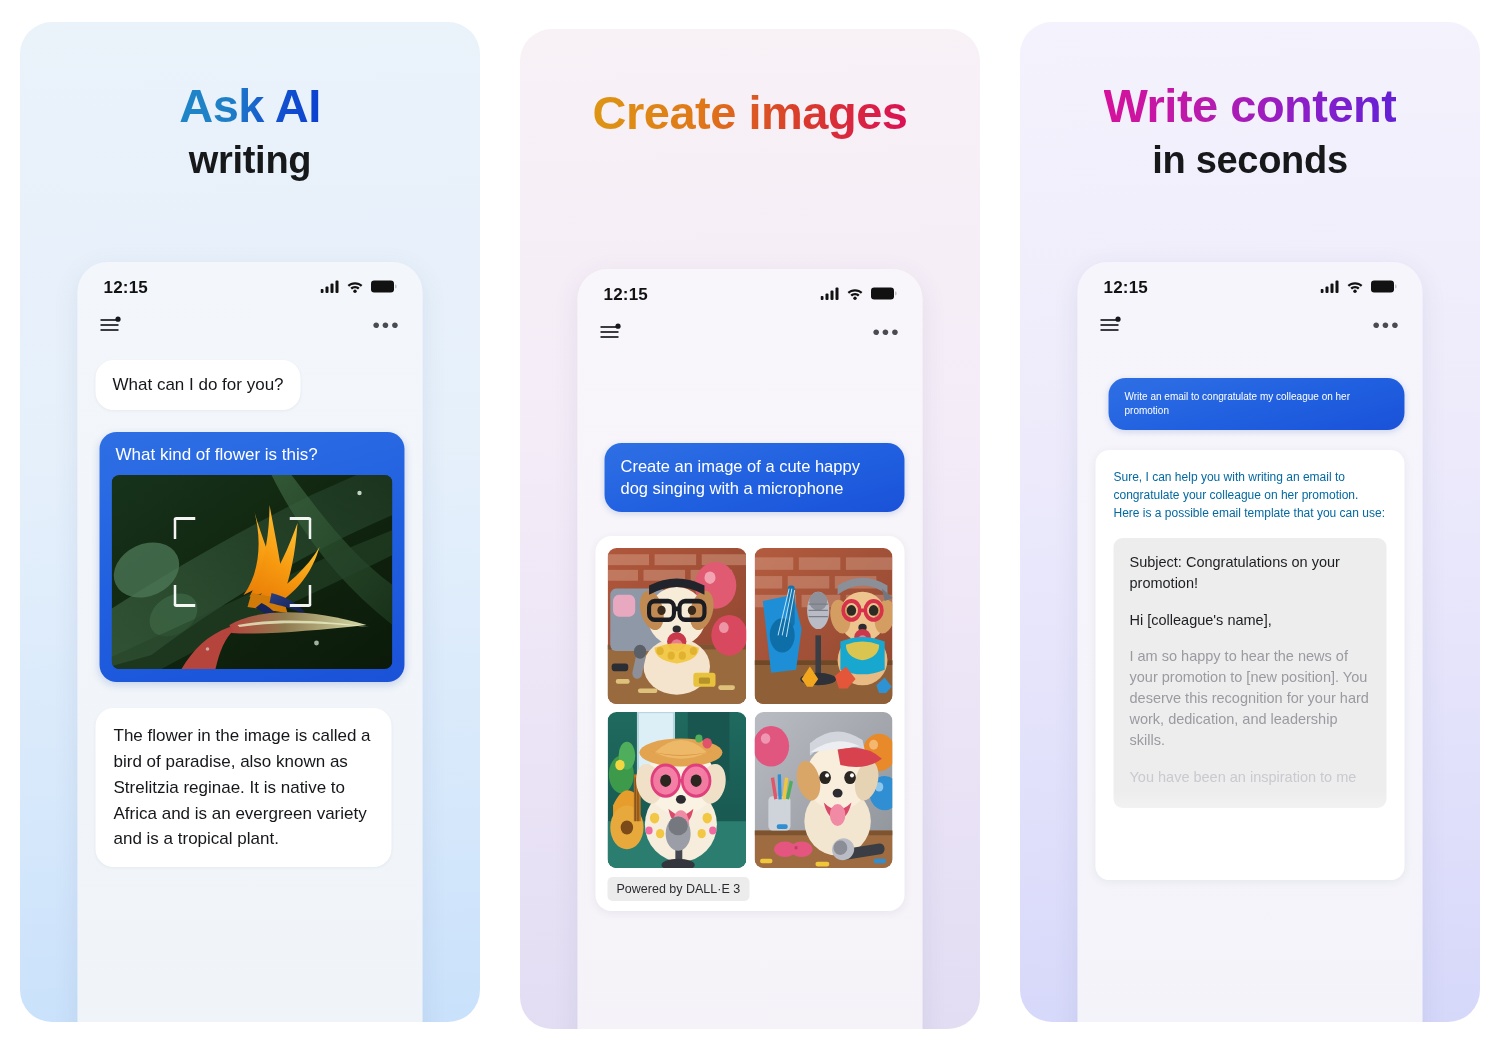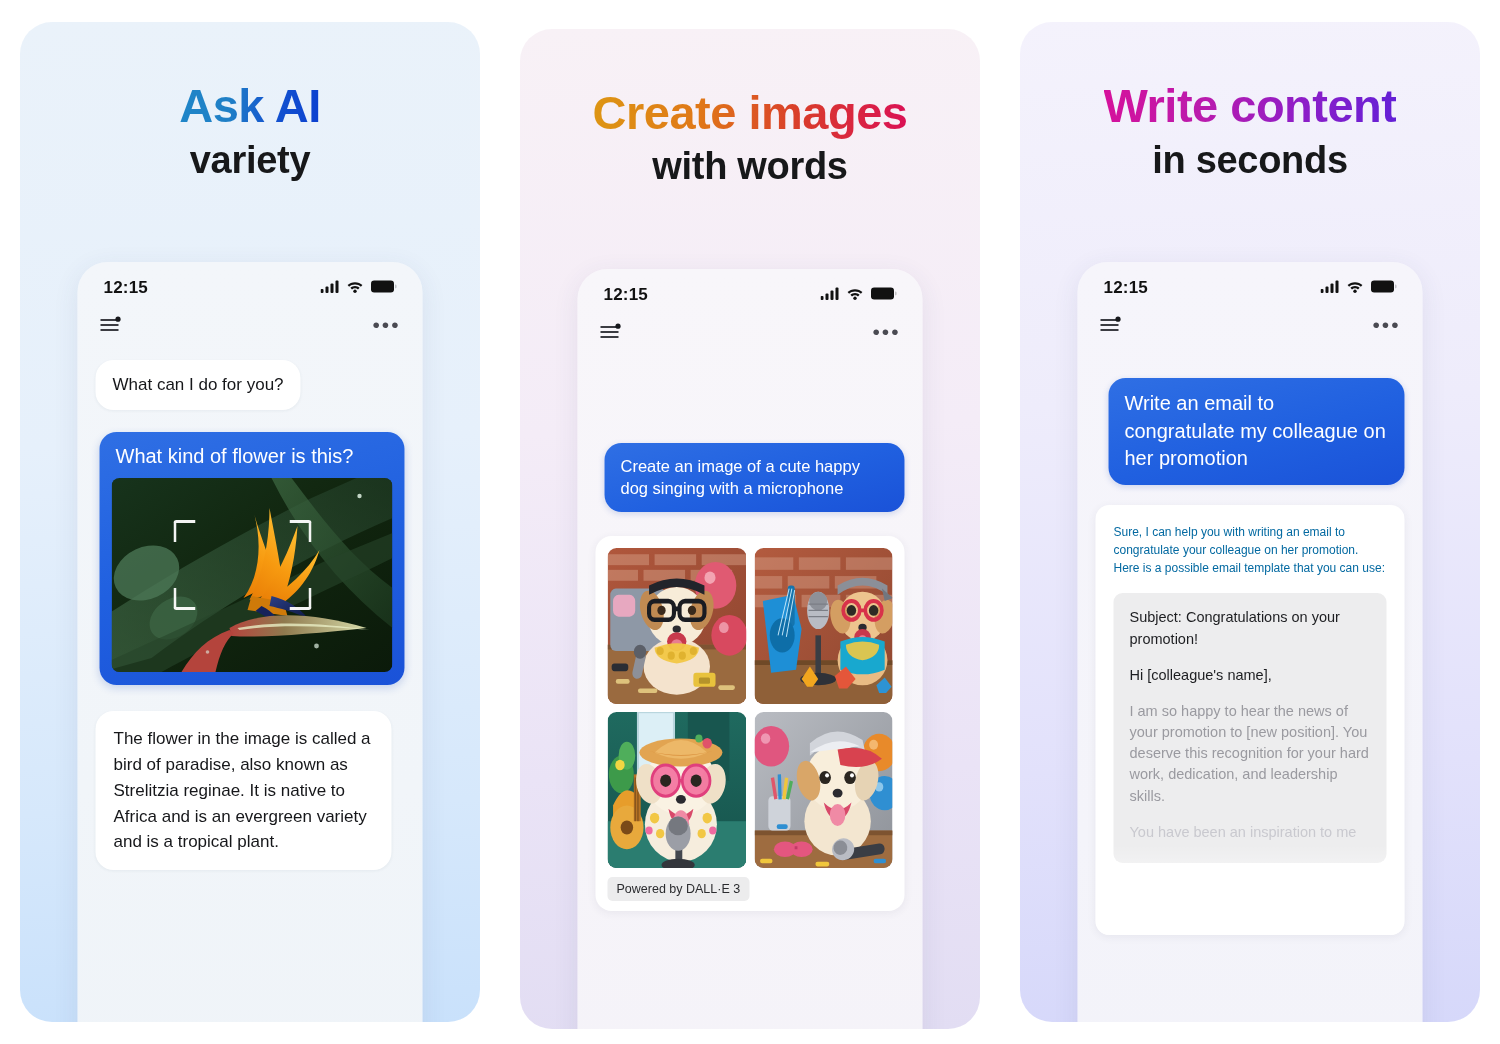--- a/index.html
+++ b/index.html
@@ -126,21 +126,21 @@
 
   
   .photo-card {
     display: inline-block;
     background: linear-gradient(165deg, #2f6fe4 0%, #2060e0 50%, #1a52d8 100%);
     border-radius: 17px;
     padding: 11px 12px 13px 12px;
     width: 305px;
     box-shadow: 0 3px 9px rgba(25,70,180,0.2);
   }
-  .photo-card .cap { color: #fff; font-size: 20px; padding: 2px 4px 10px 4px; }
+  .photo-card .cap { color: #fff; font-size: 17px; padding: 2px 4px 10px 4px; }
   .photo-wrap {
     position: relative;
     width: 281px; height: 194px;
     border-radius: 8px;
     overflow: hidden;
   }
   .photo-wrap svg { display: block; }
   .brackets { position: absolute; inset: 0; }
   .brackets i {
     position: absolute;
@@ -245,21 +245,21 @@
   .icon-btn { background: none; border: none; padding: 0; cursor: pointer; display: flex; }
 </style>
 </head>
 <body>
 
 <div class="stage">
 
   <div class="panel p1">
     <div class="headline">
       <div class="h1">Ask AI</div>
-      <div class="h2">variety</div>
+      <div class="h2">writing</div>
     </div>
 
     <div class="phone">
       <div class="statusbar">
         <div class="clock">12:15</div>
         <div class="status-icons">
           <span>
             <svg width="19" height="13" viewBox="0 0 19 13">
                 <rect x="0" y="9" width="3" height="4" rx="1" fill="#111"></rect>
                 <rect x="5" y="6.5" width="3" height="6.5" rx="1" fill="#111"></rect>
@@ -396,21 +396,20 @@
             </button>
           </div>
         </div>
       </div>
     </div>
   </div>
 
   <div class="panel p2">
     <div class="headline">
       <div class="h1">Create images</div>
-      <div class="h2">with words</div>
     </div>
 
     <div class="phone">
       <div class="statusbar">
         <div class="clock">12:15</div>
         <div class="status-icons">
           <span>
             <svg width="19" height="13" viewBox="0 0 19 13">
                 <rect x="0" y="9" width="3" height="4" rx="1" fill="#111"></rect>
                 <rect x="5" y="6.5" width="3" height="6.5" rx="1" fill="#111"></rect>
@@ -762,21 +761,21 @@
               <line x1="1" y1="9" x2="19" y2="9" stroke="#3b3c42" stroke-width="1.8"></line>
               <line x1="1" y1="14" x2="19" y2="14" stroke="#3b3c42" stroke-width="1.8"></line>
               <circle cx="18.5" cy="3.2" r="2.6" fill="#17181c"></circle>
             </svg>
         </button>
         <div class="dots">•••</div>
       </div>
 
       <div class="chat">
         <div class="row-right" style="margin-top:18px">
-          <div class="bubble-user" style="max-width:296px;font-size:20px">Write an email to congratulate my colleague on her promotion</div>
+          <div class="bubble-user" style="max-width:296px;font-size:10px">Write an email to congratulate my colleague on her promotion</div>
         </div>
 
         <div class="row-left" style="margin-top:20px">
           <div class="answer-card">
             <div class="intro">Sure, I can help you with writing an email to congratulate your colleague on her promotion. Here is a possible email template that you can use:</div>
             <div class="email-box">
               <p>Subject: Congratulations on your promotion!</p>
               <p>Hi [colleague's name],</p>
               <p class="fade1">I am so happy to hear the news of your promotion to [new position]. You deserve this recognition for your hard work, dedication, and leadership skills.</p>
               <p class="fade2">You have been an inspiration to me</p>

